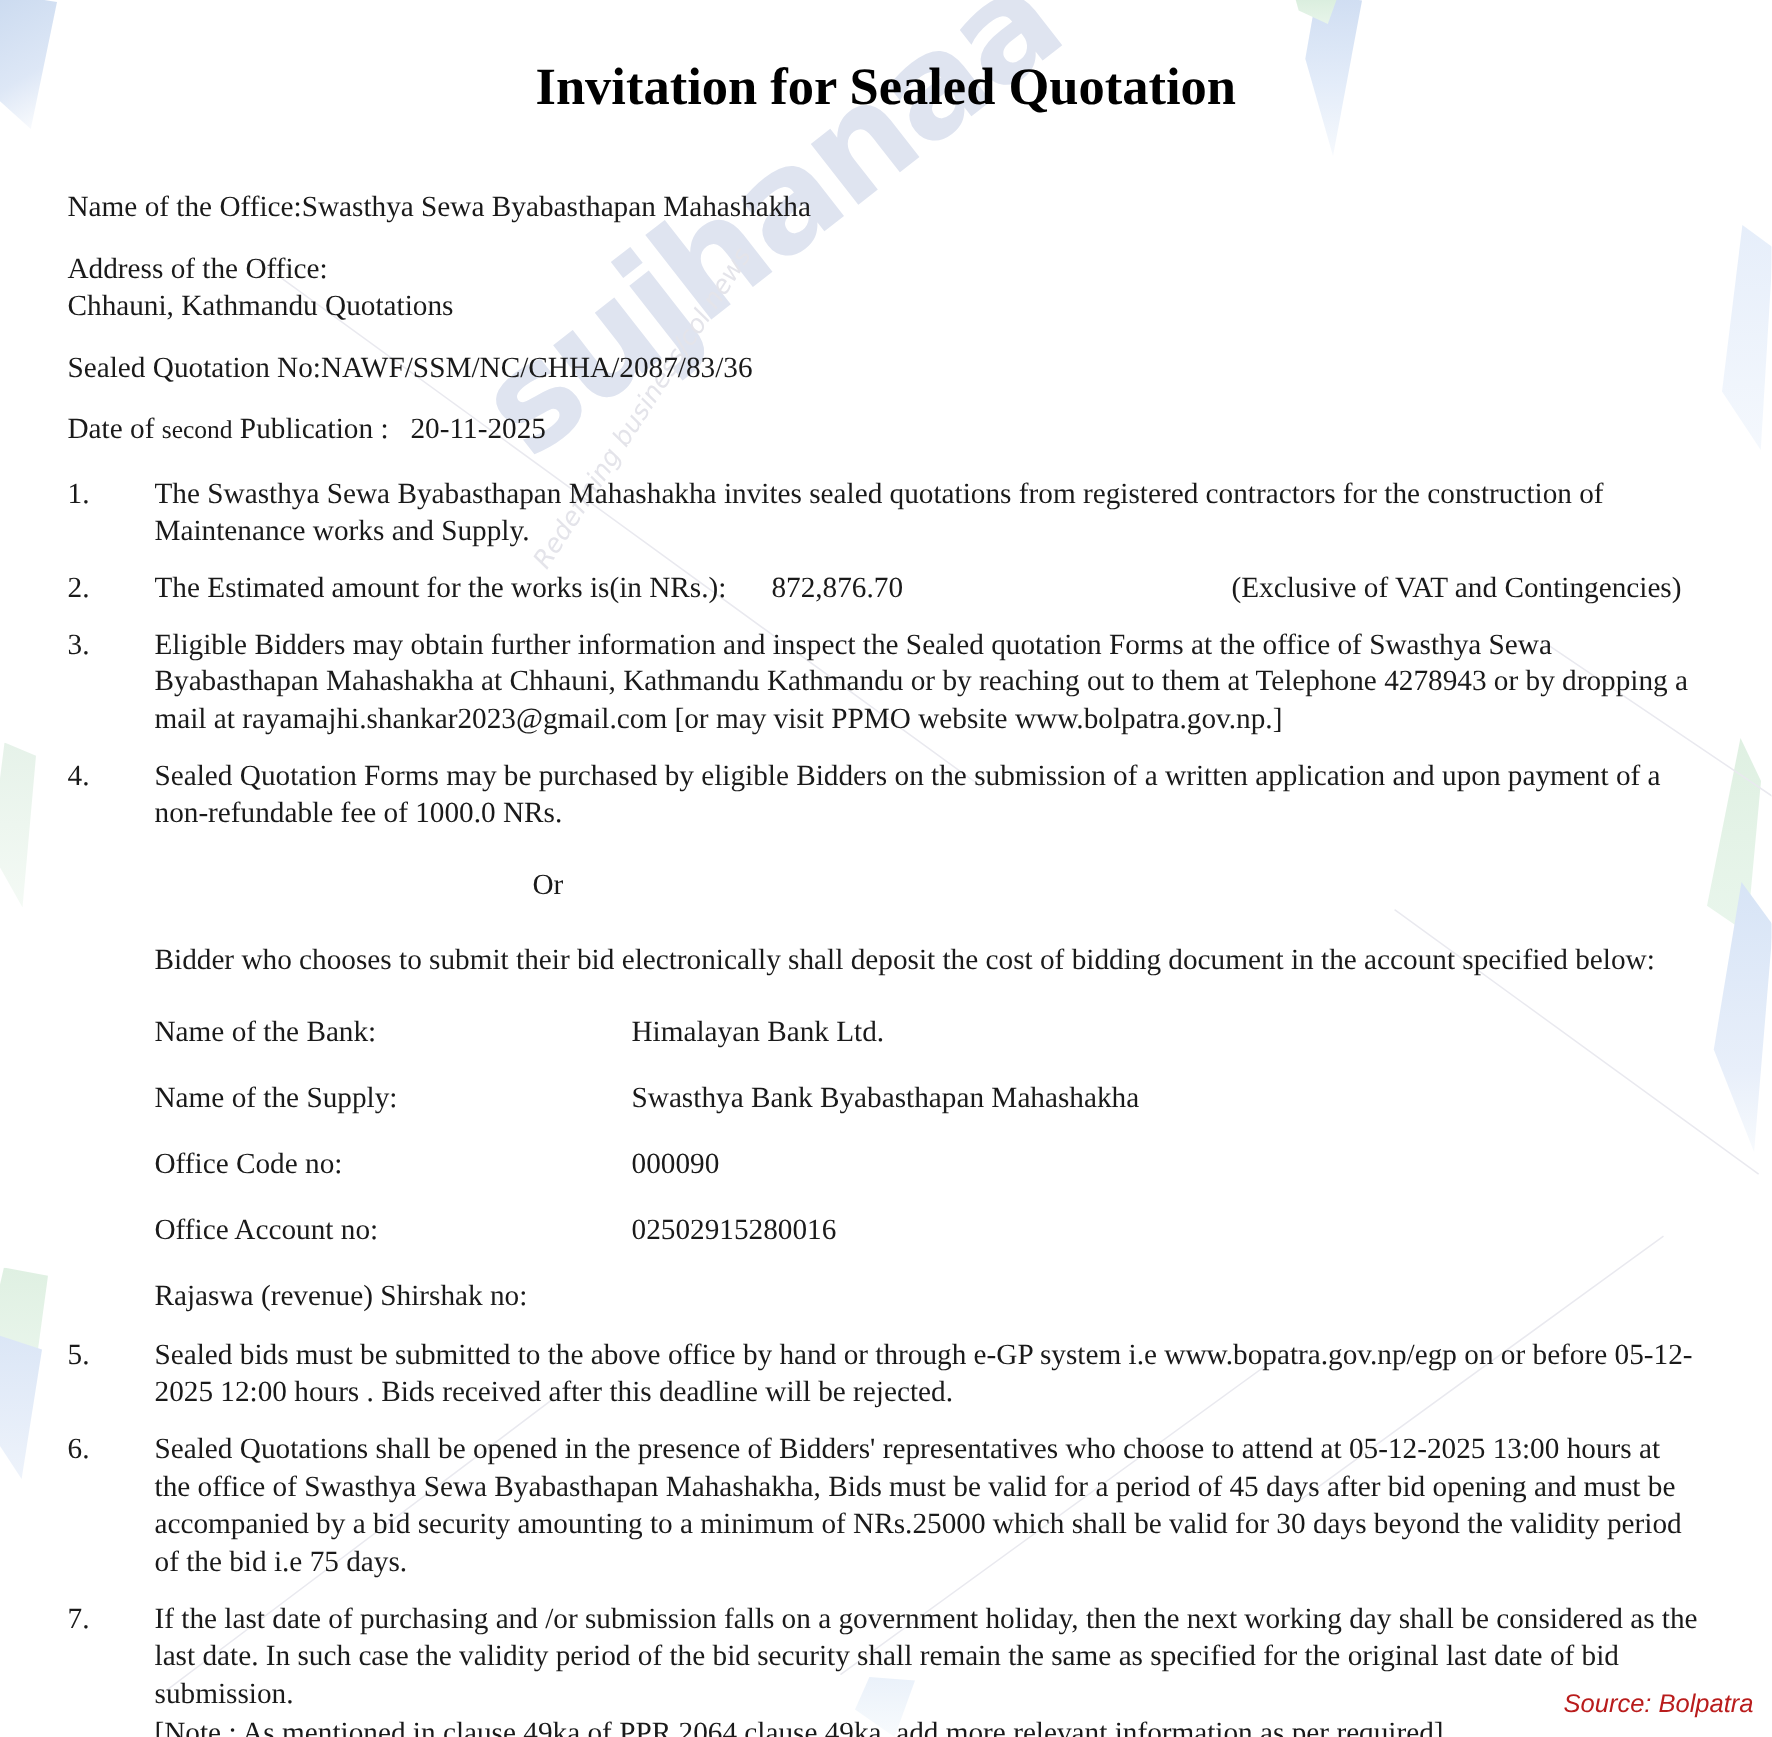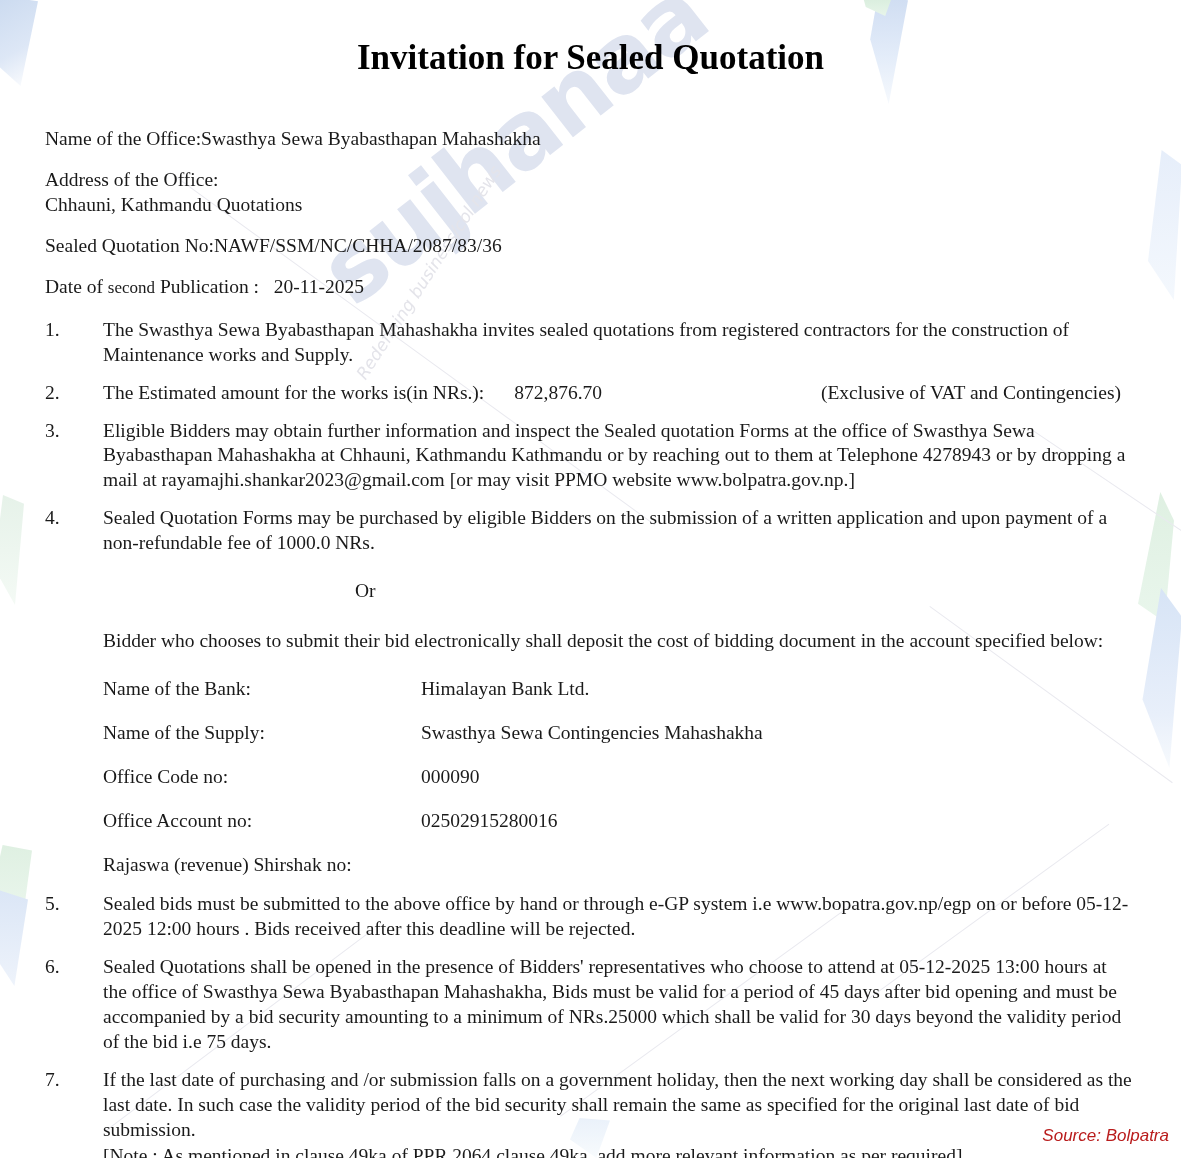--- a/index.html
+++ b/index.html
@@ -267,21 +267,21 @@
     <div class="ebid-line">Bidder who chooses to submit their bid electronically shall deposit the cost of bidding document in the account specified below:</div>
 
     <table class="bank-table">
       <tbody>
         <tr>
           <td class="bank-label">Name of the Bank:</td>
           <td>Himalayan Bank Ltd.</td>
         </tr>
         <tr>
           <td class="bank-label">Name of the Supply:</td>
-          <td>Swasthya Sewa Contingencies Mahashakha</td>
+          <td>Swasthya Bank Byabasthapan Mahashakha</td>
         </tr>
         <tr>
           <td class="bank-label">Office Code no:</td>
           <td>000090</td>
         </tr>
         <tr>
           <td class="bank-label">Office Account no:</td>
           <td>02502915280016</td>
         </tr>
         <tr>

